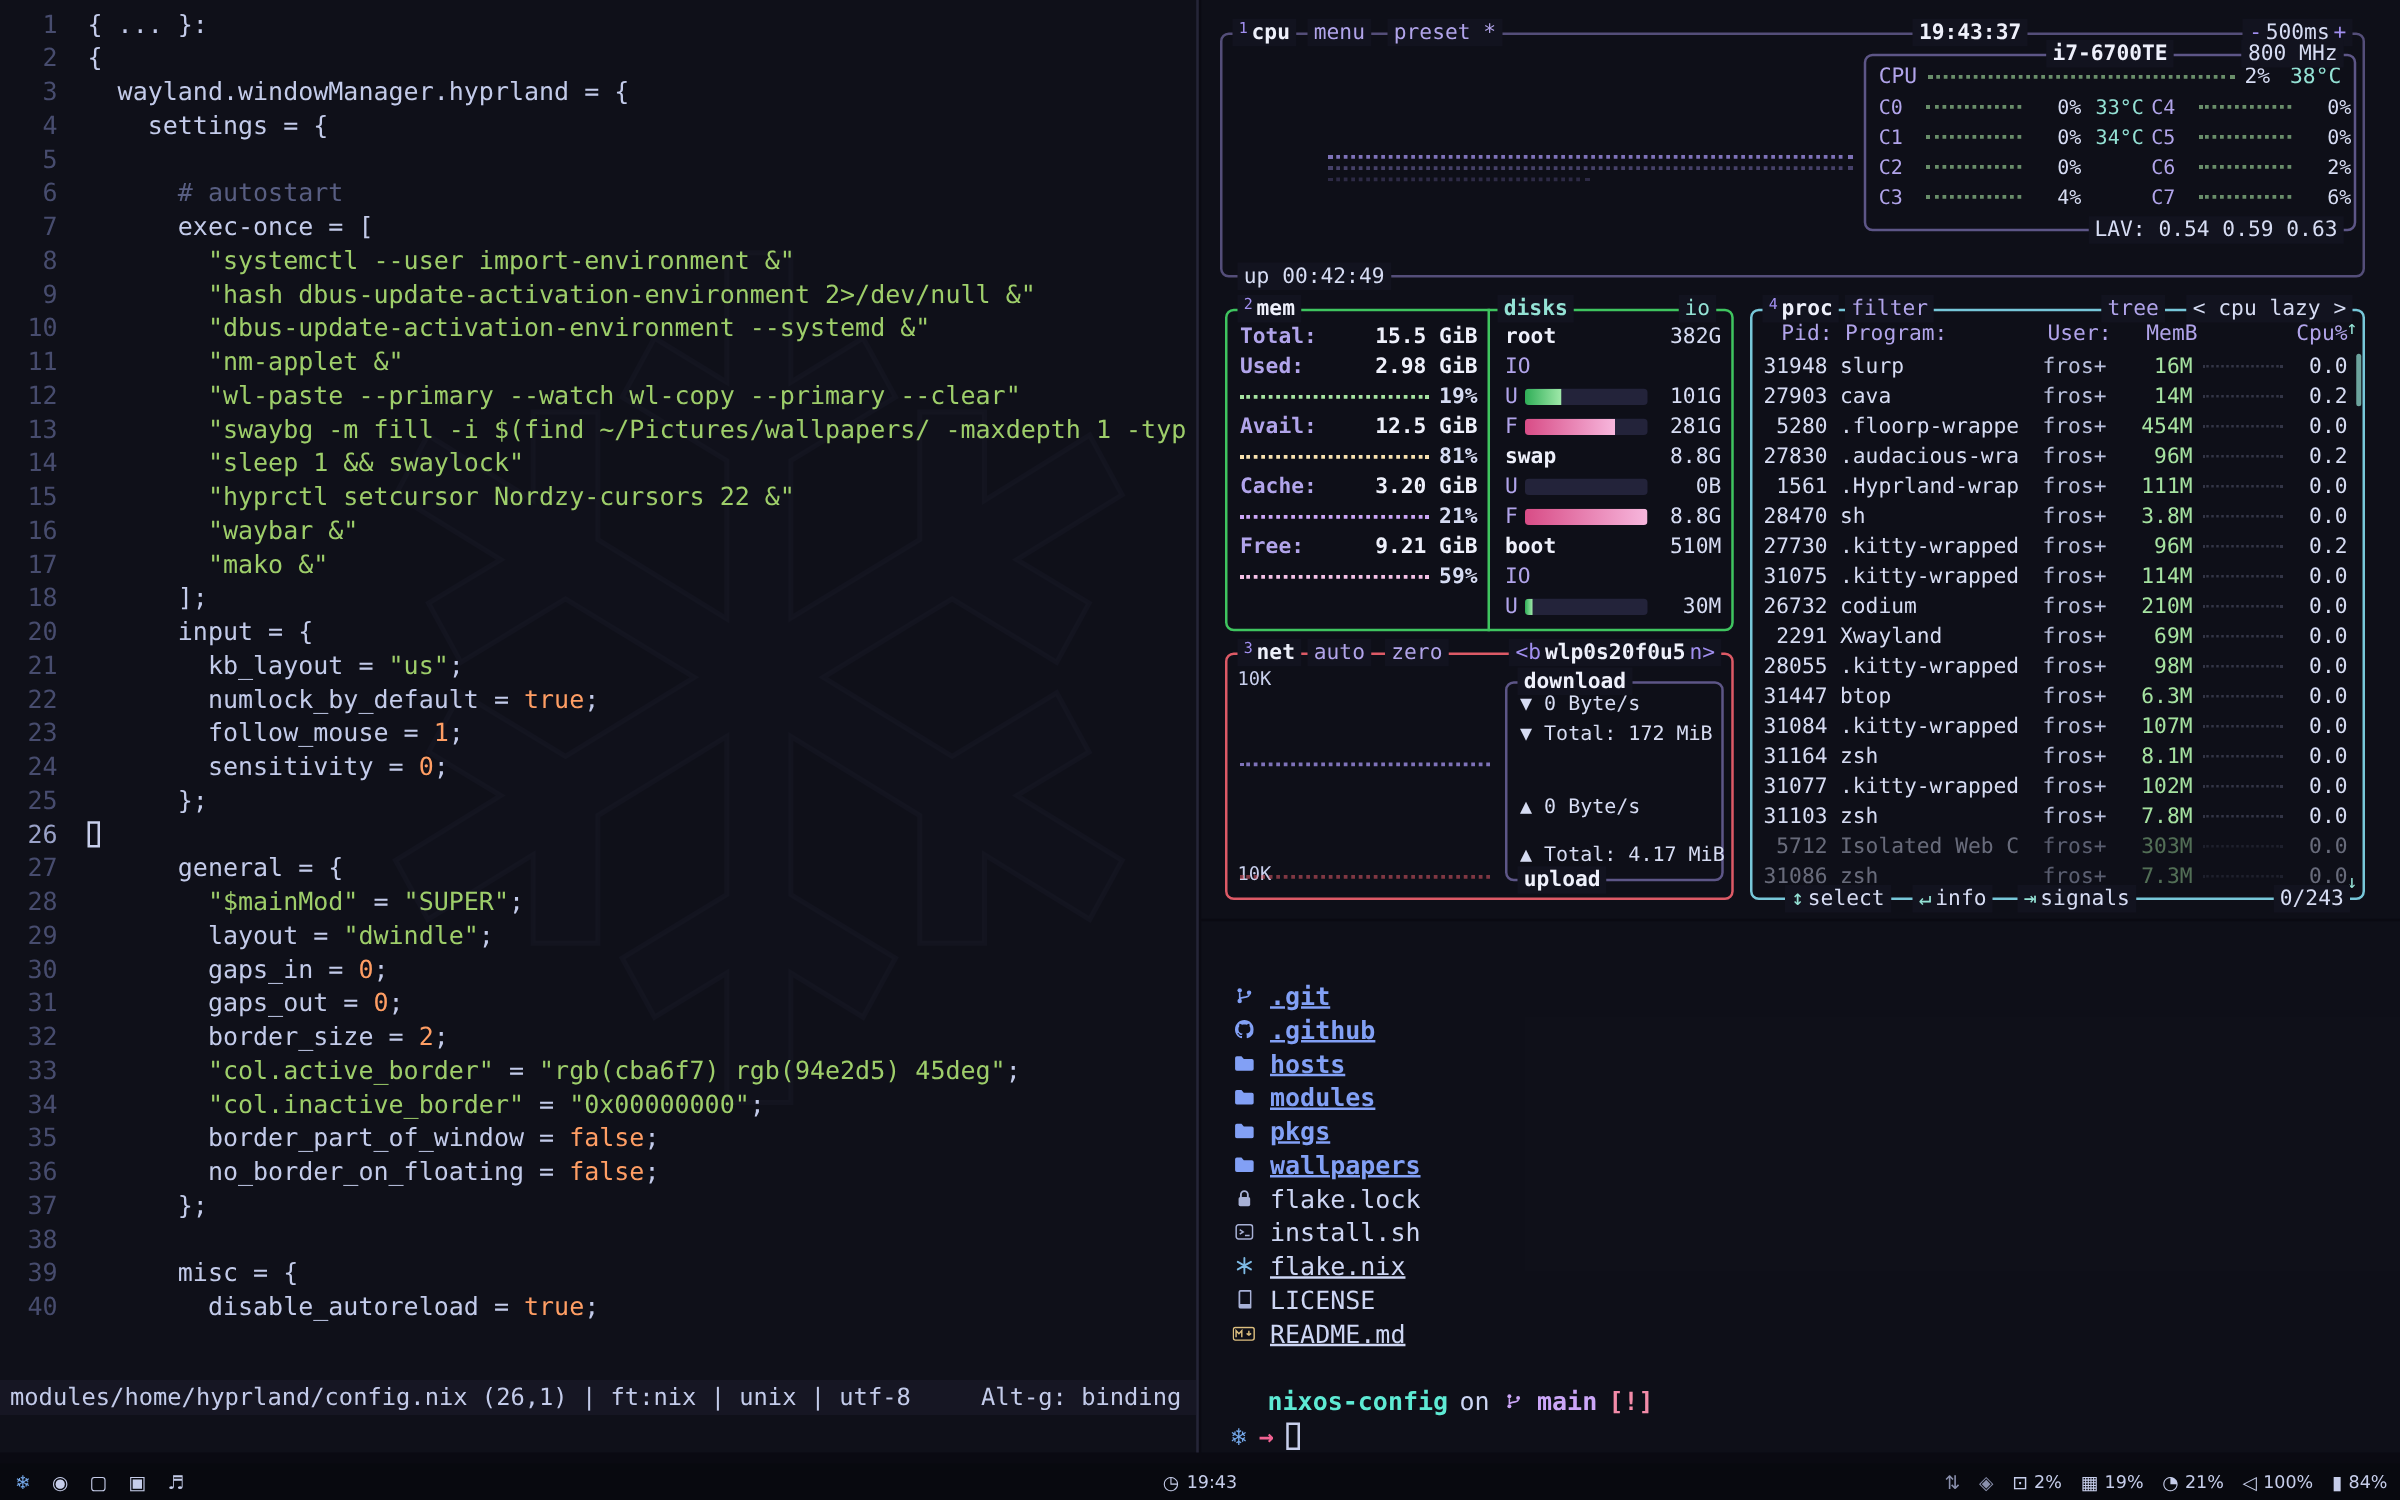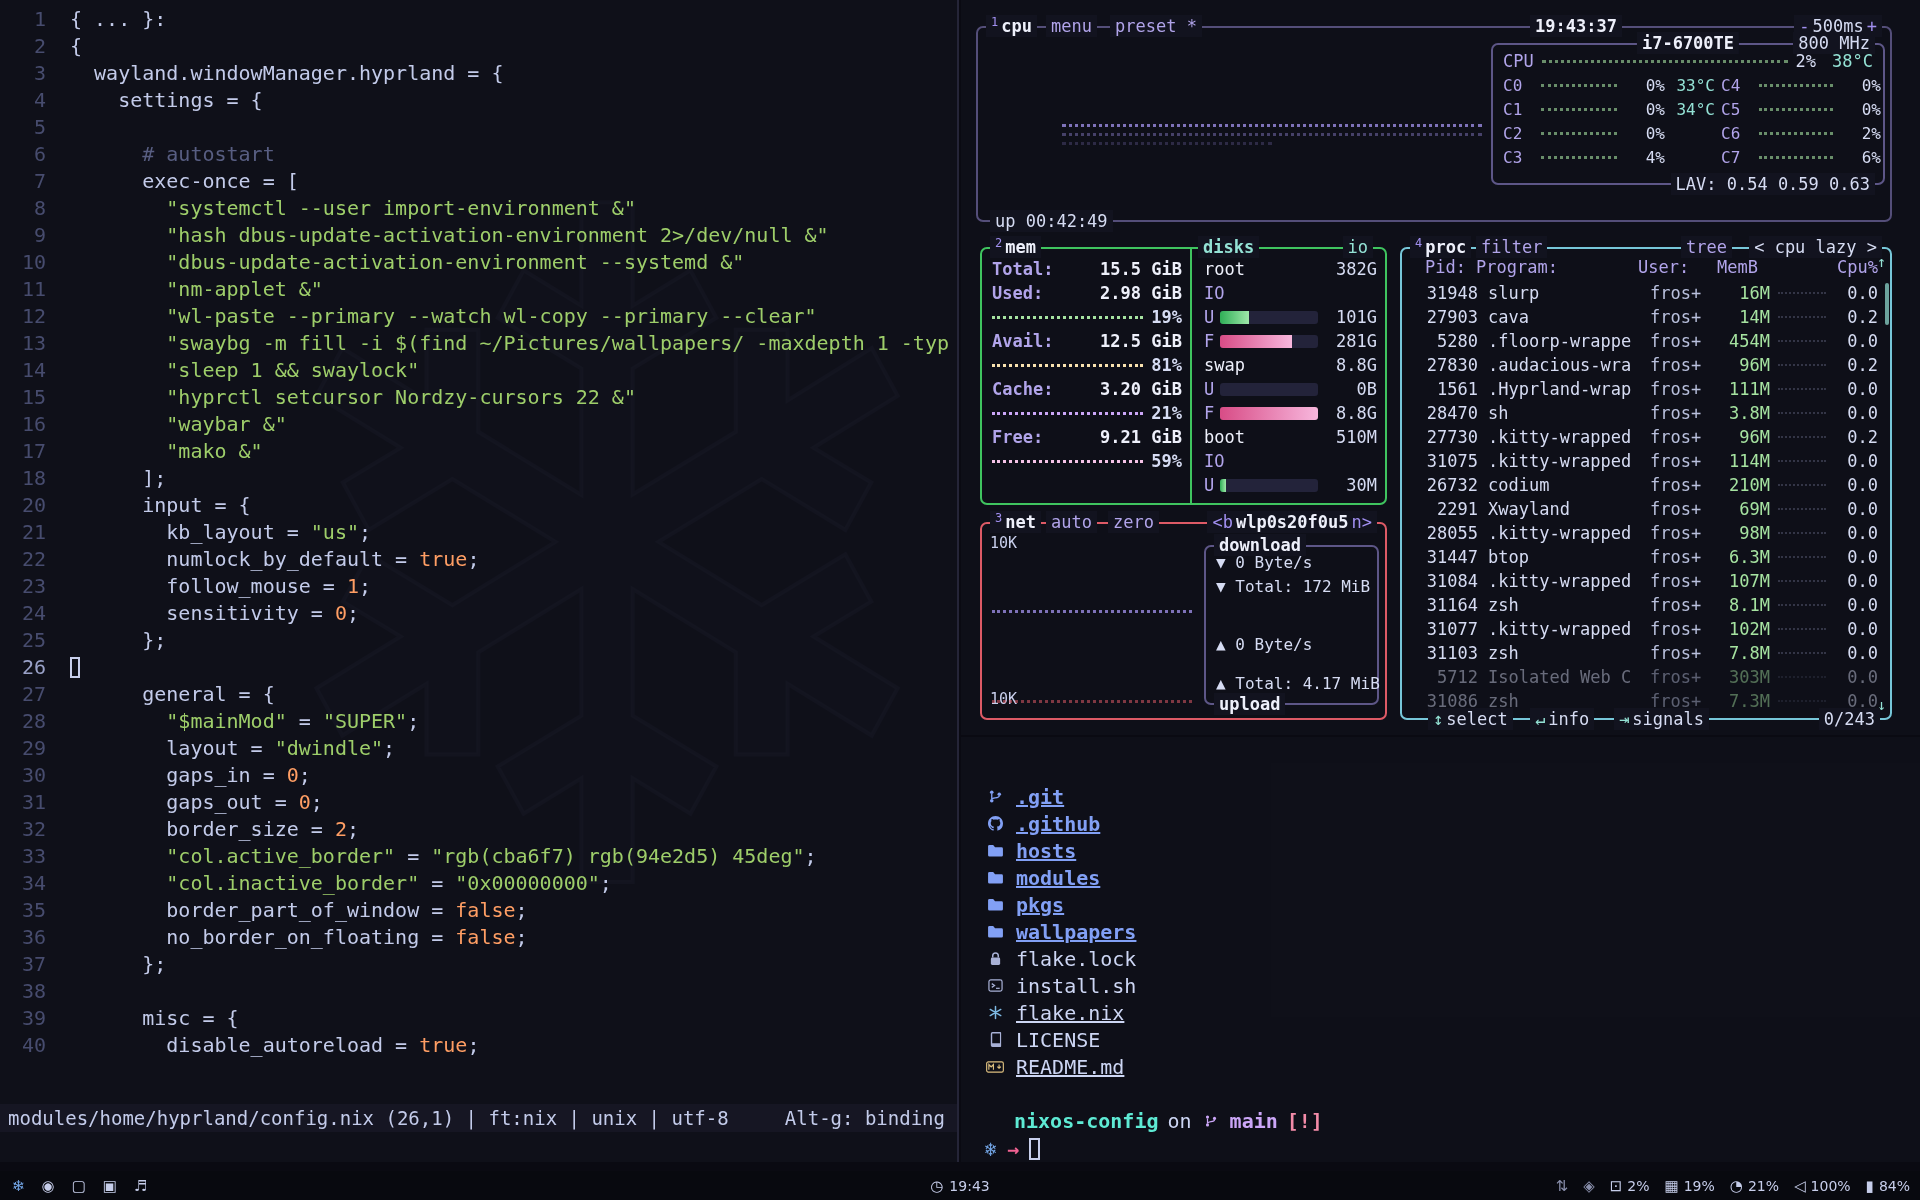--- a/index.html
+++ b/index.html
@@ -74,38 +74,38 @@
   .membox { left:4px; top:229px; width:407px; height:258px; border-color:#3fc45f; }
   .disks-divider { position:absolute; left:208px; top:-2px; bottom:-2px; width:2px; background:#3fc45f; }
   .mem-col { position:absolute; left:10px; top:8px; width:190px; }
   .m-row { display:flex; align-items:center; height:24px;font-weight:bold; }
   .m-label { color:#b1a4ea; }
   .m-val { margin-left:auto; color:#eef0fb; }
   .m-meter { flex:1; border-bottom:3px dotted; height:0; margin-right:8px; }
   .m-pct { margin-left:auto; color:#d6dcf3; }
   .disks-col { position:absolute; left:222px; top:8px; width:173px; }
   .d-row { display:flex; align-items:center; height:24px; }
-  .d-name { color:#eef0fb; font-weight:normal;text-align:center; }
+  .d-name { color:#eef0fb; font-weight:bold;text-align:center; }
   .d-size { margin-left:auto; color:#d6dcf3; }
   .d-io { color:#b1a4ea; }
   .d-letter { width:16px; color:#b1a4ea; }
   .d-bar { flex:1; height:13px; background:#23233a; border-radius:3px; overflow:hidden; margin-right:7px; }
   .d-bar i { display:block; height:100%; }
   .d-bar .g { background:linear-gradient(90deg,#2fae57,#9fe8a9); }
   .d-bar .p { background:linear-gradient(90deg,#d84c86,#f7b7dd); }
   .d-val { width:52px; text-align:right; color:#d6dcf3; }
 
   .netbox { left:4px; top:504px; width:407px; height:198px; border-color:#dd5a66; }
   .net-scale { position:absolute; left:8px; color:#c8cfec; font-size:15px; }
   .dlbox { left:222px; top:21px; width:175px; height:160px; border-color:#5d5687; }
   .dl-row { position:absolute; left:10px; right:8px; height:24px; line-height:24px; color:#d6dcf3; white-space:nowrap; font-size:16px; }
 
   .procbox { left:424px; top:229px; width:492px; height:473px; border-color:#77c7d9; }
   .proc-head { display:grid; grid-template-columns:64px 162px 62px 58px 1fr 44px; padding:8px 12px 0 10px; color:#b1a4ea; height:32px; }
-  .proc-rows { padding:0 12px 0 22px; }
+  .proc-rows { padding:0 12px 0 6px; }
   .proc-row { display:grid; grid-template-columns:64px 162px 62px 58px 1fr 44px; height:24px; line-height:24px; }
   .proc-row.dim { opacity:0.45; }
   .p-pid { text-align:right; padding-right:10px; color:#d6dcf3; }
   .p-prog { color:#d6dcf3; overflow:hidden; }
   .p-user { color:#b9c0dd; }
   .p-mem { text-align:right; color:#a6e3a1; }
   .p-dots { border-bottom:2px dotted rgba(148,156,190,0.28); height:0; align-self:center; margin:0 8px; }
   .p-cpu { text-align:right; color:#d6dcf3; }
   .hr { text-align:right; }
   .scroll-arrow { position:absolute; right:4px; color:#94e2d5; font-size:15px; }

